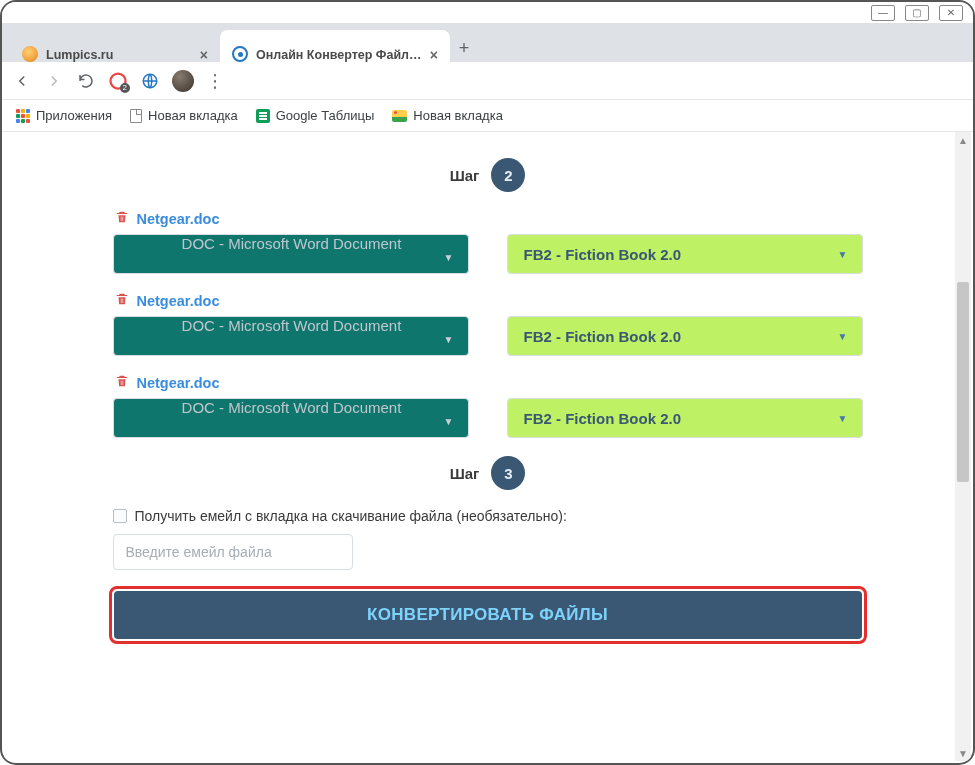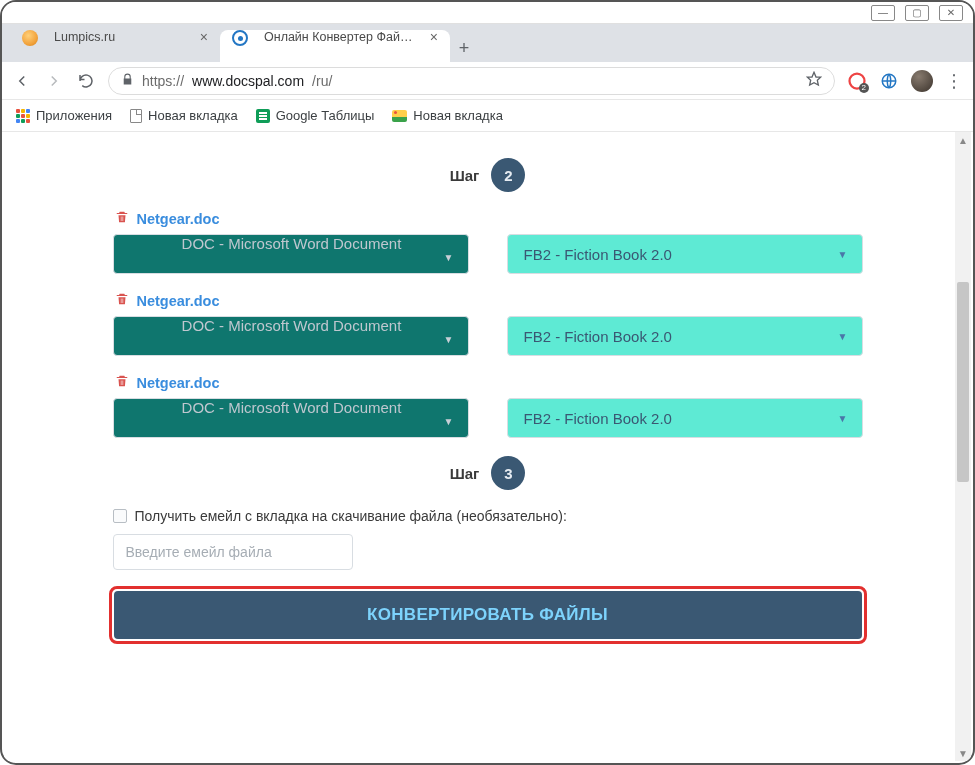--- a/index.html
+++ b/index.html
@@ -7,21 +7,21 @@
 
 
 .outer-frame { width: 975px; height: 765px; border: 2px solid #555; border-radius: 16px; overflow: hidden; position: relative; background: #fff; }
 
 
 .titlebar { height: 22px; background: #fff; display: flex; justify-content: flex-end; align-items: center; padding: 0 10px; gap: 10px; border-bottom: 1px solid #e0e0e0; }
 .win-btn { width: 24px; height: 16px; border: 1px solid #888; border-radius: 2px; display: flex; align-items: center; justify-content: center; font-size: 10px; color: #666; }
 
 
 .tabstrip { height: 38px; background: #dee1e6; display: flex; align-items: flex-end; padding: 0 8px; }
-.tab { display: flex; align-items: flex-start; height: 32px; padding: 0 12px; gap: 16px; font-size: 12.5px; color: #4a4a4a; border-radius: 8px 8px 0 0; min-width: 210px; max-width: 230px; }
+.tab { display: flex; align-items: flex-end; height: 32px; padding: 0 12px; gap: 8px; font-size: 12.5px; color: #4a4a4a; border-radius: 8px 8px 0 0; min-width: 210px; max-width: 230px; font-weight: bold; }
 .tab.active { background: #fff; }
 .tab .tab-title { flex: 1; white-space: nowrap; overflow: hidden; text-overflow: ellipsis; }
 .tab .tab-close { color: #666; font-size: 14px; line-height: 1; }
 .favicon { width: 16px; height: 16px; border-radius: 50%; }
 .favicon.orange { background: radial-gradient(circle at 40% 35%, #ffd07a, #f2a33c 60%, #d37d14); }
 .favicon.blue { border: 2px solid #2477c4; border-radius: 50%; position: relative; }
 .favicon.blue::after { content: ""; position: absolute; width: 5px; height: 5px; background: #2477c4; border-radius: 50%; top: 3.5px; left: 3.5px; }
 .newtab { width: 28px; height: 28px; display: flex; align-items: center; justify-content: center; color: #5f6368; font-size: 18px; }
 
 
@@ -65,21 +65,21 @@
 
 .file-block { padding: 0 40px; }
 .file-name-row { display: flex; align-items: center; gap: 8px; margin: 8px 0 6px 2px; }
 .trash-icon { color: #d9534f; }
 .trash-icon svg { width: 14px; height: 14px; }
 .file-name { color: #3a8dde; font-size: 14.5px; font-weight: 600; }
 
 .select-row { display: flex; gap: 38px; margin-bottom: 18px; }
 .select-box { flex: 1; height: 40px; border: 1px solid #d8dde2; border-radius: 4px; display: flex; align-items: center; padding: 0 14px 0 16px; font-size: 15px; position: relative; }
 .select-box.disabled { background: #0f766e; color: #bfc7cf; flex-direction: column; }
-.select-box.active { background: #5eead4; color: #3a5873; font-weight: 400; }
+.select-box.active { background: #bef264; color: #3a5873; font-weight: 700; }
 .caret { margin-left: auto; font-size: 10px; }
 .select-box.disabled .caret { color: #c8cfD6; }
 .select-box.active .caret { color: #4a76a8; }
 
 .checkbox-row { display: flex; align-items: center; gap: 8px; padding: 0 40px; font-size: 14px; color: #3a3a3a; }
 .chk { width: 14px; height: 14px; border: 1px solid #b8bec4; border-radius: 2px; background: #fafbfc; }
 
 .email-input { margin: 10px 40px 16px; width: 240px; height: 36px; border: 1px solid #d8dde2; border-radius: 4px; padding: 0 12px; font-size: 14px; color: #a6adb4; display: flex; align-items: center; }
 
 .convert-wrap { margin: 0 36px; border: 3px solid #e2302f; border-radius: 8px; padding: 2px; }
@@ -117,35 +117,20 @@
   </div>
   <div class="nav-icon">
     <svg viewBox="0 0 24 24" fill="none" stroke="#b8bbbe" stroke-width="2">
           <path d="M9 6l6 6-6 6"></path>
         </svg>
   </div>
   <div class="nav-icon">
     <svg viewBox="0 0 24 24" fill="none" stroke="#5f6368" stroke-width="2">
           <path d="M4 12a8 8 0 1 1 3 6.2M4 4v6h6"></path>
         </svg>
-  </div>
-  <div class="addr-bar">
-    <span class="lock-icon">
-      <svg viewBox="0 0 24 24" fill="#5f6368">
-            <path d="M6 10V7a6 6 0 1 1 12 0v3h1v11H5V10h1zm2 0h8V7a4 4 0 0 0-8 0v3z"></path>
-          </svg>
-    </span>
-    <span class="url-secure">https://</span>
-        <span class="url-host">www.docspal.com</span>
-        <span class="url-path">/ru/</span>
-    <span class="star-icon">
-      <svg width="16" height="16" viewBox="0 0 24 24" fill="none" stroke="#5f6368" stroke-width="2">
-            <polygon points="12 2 15 9 22 9.3 17 14 18.5 21 12 17.5 5.5 21 7 14 2 9.3 9 9"></polygon>
-          </svg>
-    </span>
   </div>
   <div class="ext-icon">
     <svg width="18" height="18" viewBox="0 0 24 24">
           <circle cx="12" cy="12" r="10" fill="none" stroke="#e44" stroke-width="3"></circle>
         </svg>
     <span class="ext-badge">2</span>
   </div>
   <div class="ext-icon">
     <svg width="18" height="18" viewBox="0 0 24 24" fill="none" stroke="#2477c4" stroke-width="2">
           <circle cx="12" cy="12" r="9"></circle>

